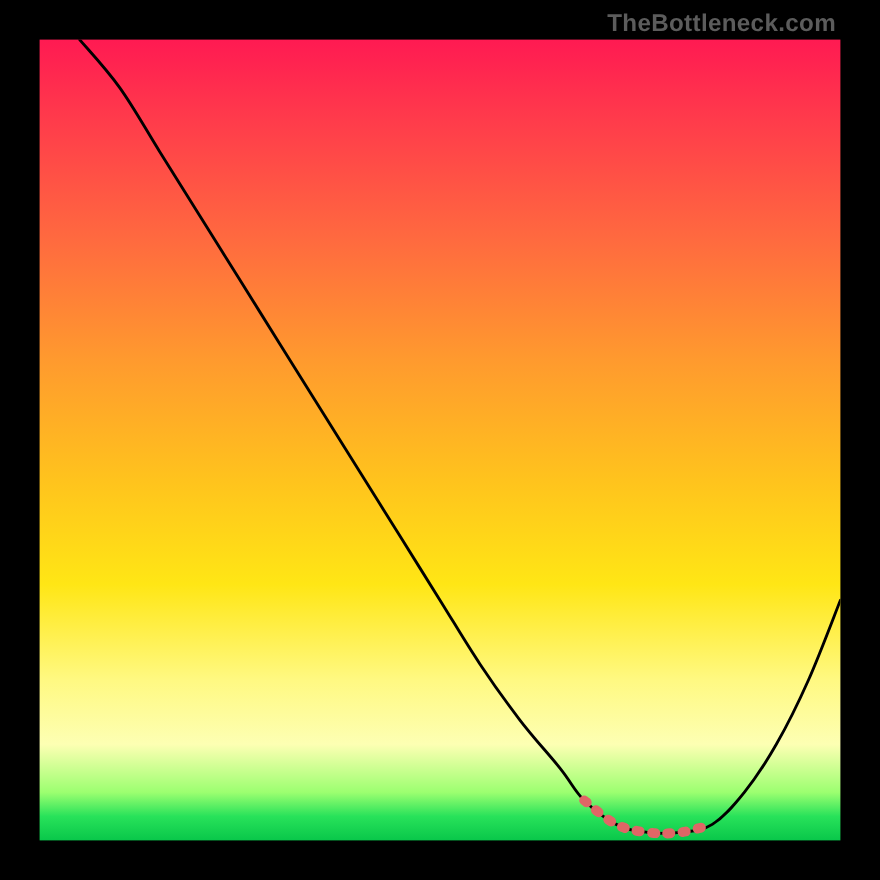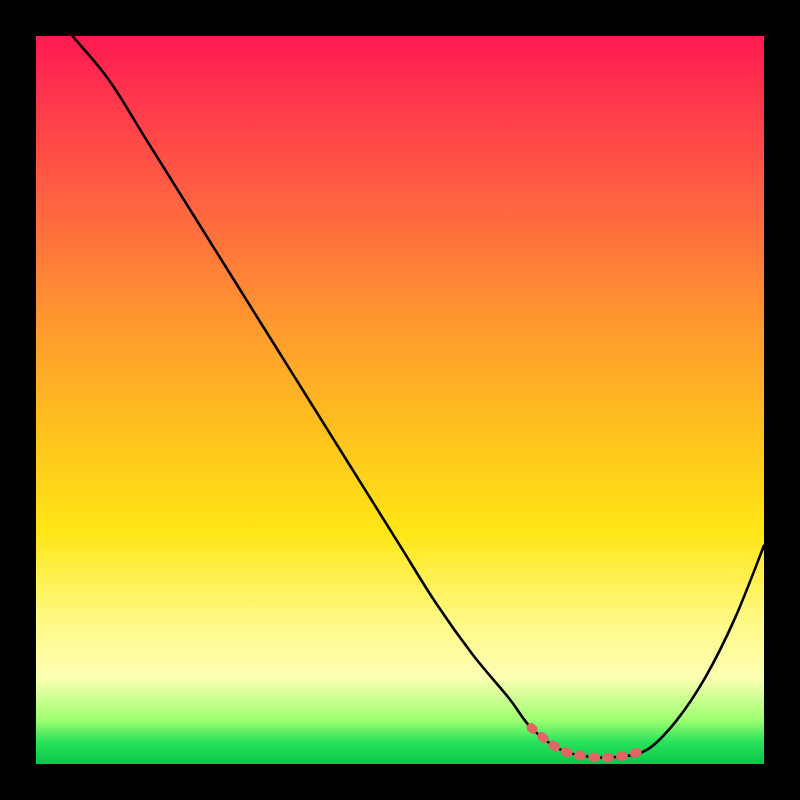--- a/index.html
+++ b/index.html
@@ -53,20 +53,21 @@
     position: absolute;
     left: 0;
     top: 0;
   }
 </style>
 </head>
 <body>
 
 <div class="frame">
 
+  <div class="watermark">TheBottleneck.com</div>
 
   <div class="plot-area">
     <svg class="curve" width="728" height="728" viewBox="0 0 728 728">
 
       <path id="main-curve" fill="none" stroke="#000000" stroke-width="2.6" stroke-linecap="round" stroke-linejoin="round" d="M 36.40 0.00 C 42.95 7.86, 59.70 25.33, 72.80 43.68 C 85.90 62.03, 96.10 80.95, 109.20 101.92 C 122.30 122.89, 132.50 139.19, 145.60 160.16 C 158.70 181.13, 168.90 197.43, 182.00 218.40 C 195.10 239.37, 205.30 255.67, 218.40 276.64 C 231.50 297.61, 241.70 313.91, 254.80 334.88 C 267.90 355.85, 278.10 372.15, 291.20 393.12 C 304.30 414.09, 314.50 430.39, 327.60 451.36 C 340.70 472.33, 350.90 488.63, 364.00 509.60 C 377.10 530.57, 387.30 548.18, 400.40 567.84 C 413.50 587.50, 423.70 601.76, 436.80 618.80 C 449.90 635.84, 462.72 649.38, 473.20 662.48 C 483.68 675.58, 485.87 682.43, 495.04 691.60 C 504.21 700.77, 513.68 708.20, 524.16 713.44 C 534.64 718.68, 542.80 719.41, 553.28 720.72 C 563.76 722.03, 571.92 722.03, 582.40 720.72 C 592.88 719.41, 601.04 719.99, 611.52 713.44 C 622.00 706.89, 630.16 697.42, 640.64 684.32 C 651.12 671.22, 659.28 658.99, 669.76 640.64 C 680.24 622.29, 688.40 605.99, 698.88 582.40 C 709.36 558.81, 722.76 522.70, 728.00 509.60"></path>
 
       <path id="accent-curve" fill="none" stroke="#e06666" stroke-width="9" stroke-linecap="round" stroke-linejoin="round" stroke-dasharray="3 11" d="M 495.04 691.60 C 500.28 695.53, 513.68 708.20, 524.16 713.44 C 534.64 718.68, 542.80 719.41, 553.28 720.72 C 563.76 722.03, 571.92 722.03, 582.40 720.72 C 592.88 719.41, 606.28 714.75, 611.52 713.44"></path>
     </svg>
   </div>
 

